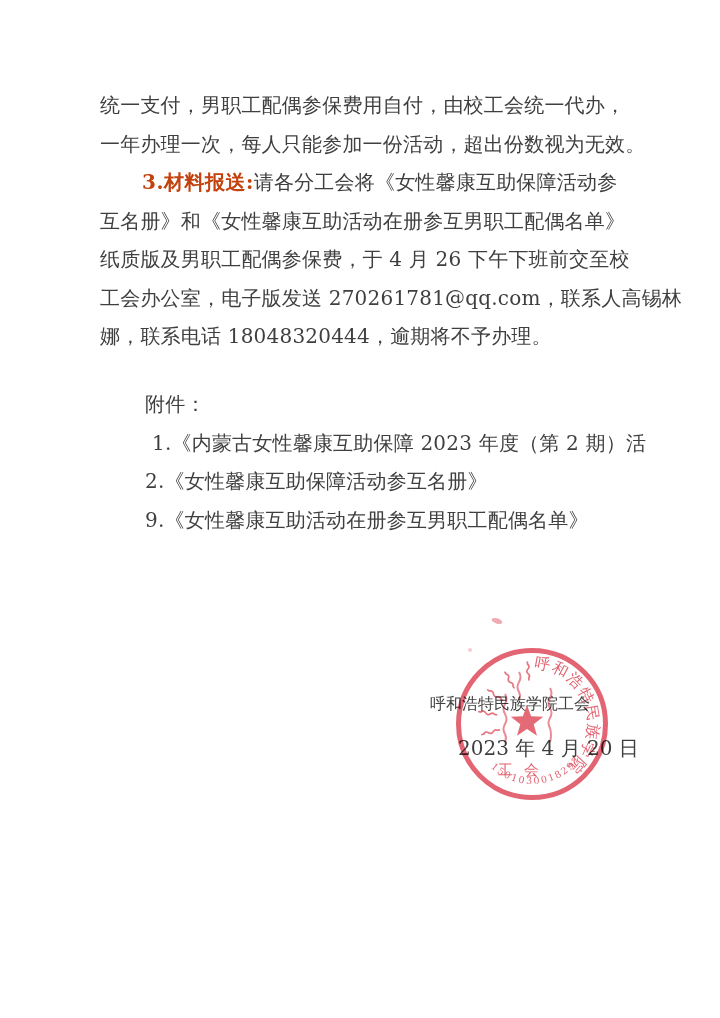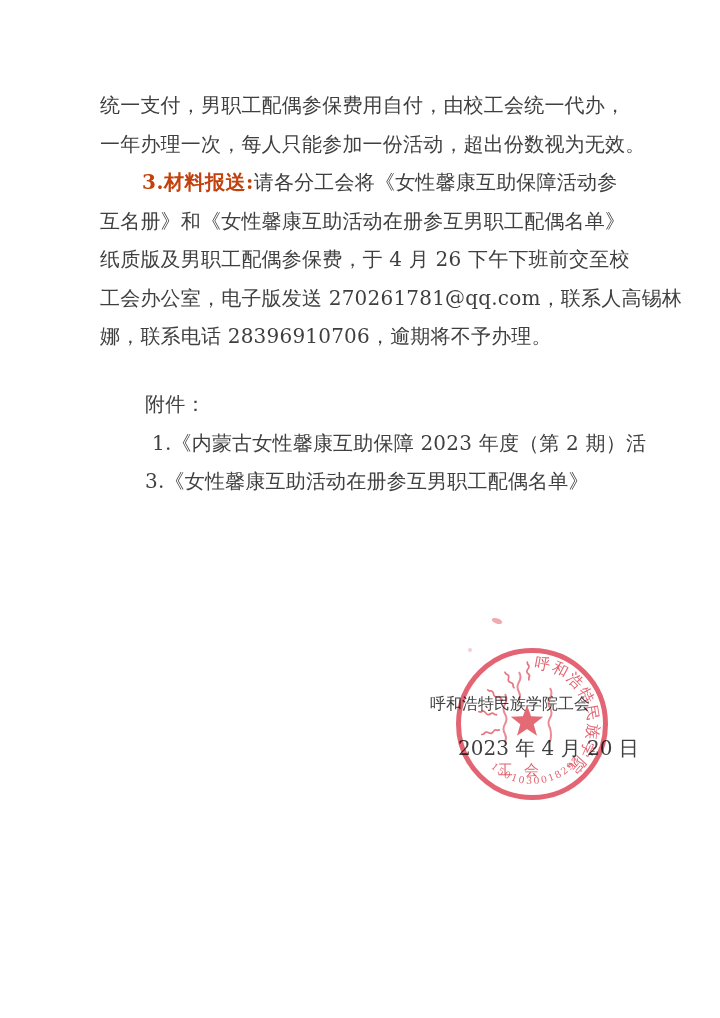--- a/index.html
+++ b/index.html
@@ -63,27 +63,28 @@
 
   <div class="textblock body-block">
     <div class="line">统一支付，男职工配偶参保费用自付，由校工会统一代办，</div>
     <div class="line">一年办理一次，每人只能参加一份活动，超出份数视为无效。</div>
     <div class="line indent-2">
       <span class="bold-head">3.材料报送:</span><span>请各分工会将《女性馨康互助保障活动参</span>
     </div>
     <div class="line">互名册》和《女性馨康互助活动在册参互男职工配偶名单》</div>
     <div class="line">纸质版及男职工配偶参保费，于 4 月 26 下午下班前交至校</div>
     <div class="line">工会办公室，电子版发送 270261781@qq.com，联系人高锡林</div>
-    <div class="line">娜，联系电话 28396910706，逾期将不予办理。</div>
+    <div class="line">娜，联系电话 18048320444，逾期将不予办理。</div>
   </div>
 
   <div class="textblock attach-block">
     <div class="line indent-attach">附件：</div>
     <div class="line indent-item1">1.《内蒙古女性馨康互助保障 2023 年度（第 2 期）活</div>
-    <div class="line indent-attach">3.《女性馨康互助活动在册参互男职工配偶名单》</div>
+    <div class="line indent-attach">2.《女性馨康互助保障活动参互名册》</div>
+    <div class="line indent-attach">9.《女性馨康互助活动在册参互男职工配偶名单》</div>
   </div>
 
   <div class="sig-org">呼和浩特民族学院工会</div>
   <div class="sig-date">2023 年 4 月 20 日</div>
 
   <svg class="seal" viewBox="0 0 180 200" xmlns="http://www.w3.org/2000/svg">
     <defs>
       <path id="arcTop" d="M 90 56 A 56 56 0 0 1 122.1 157.9" fill="none"></path>
       <path id="arcBottom" d="M 40.9 146.4 A 60 60 0 0 0 139.1 146.4" fill="none"></path>
       <g id="mglyph">

